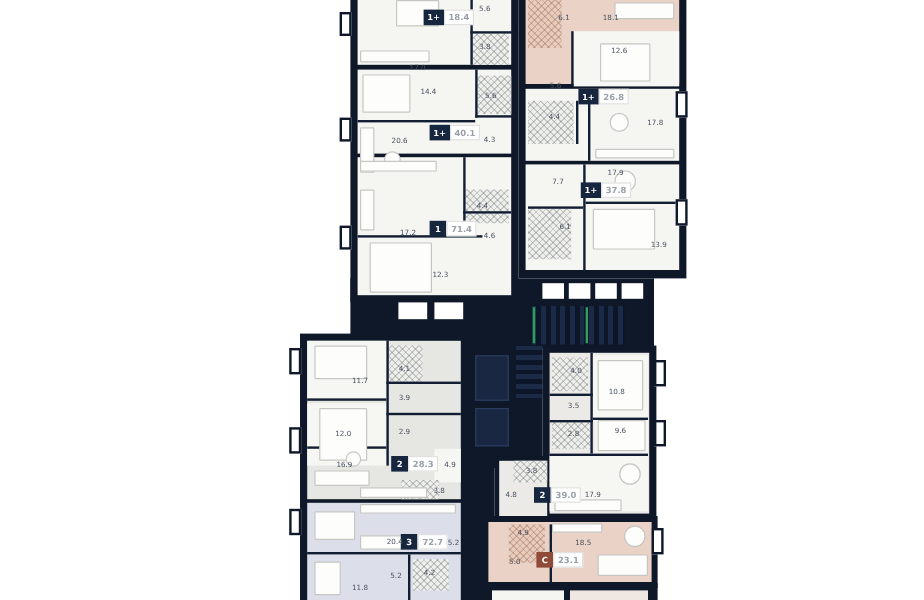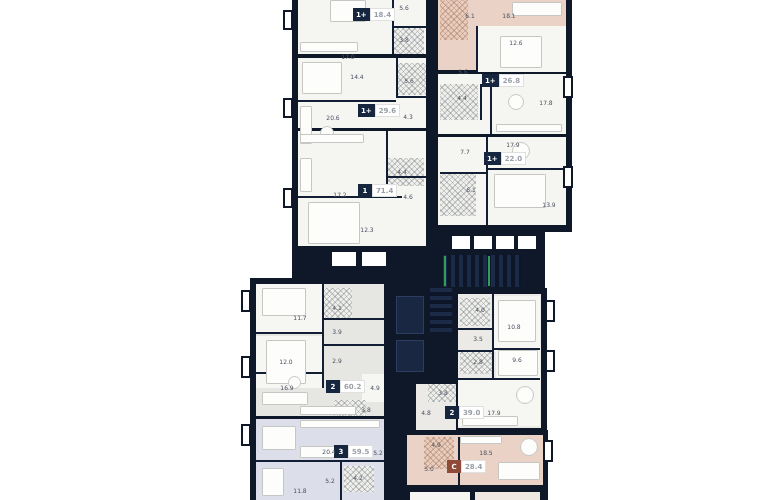--- a/index.html
+++ b/index.html
@@ -174,49 +174,49 @@
   <div class="fc" style="left:520px;top:438px;width:18px;height:18px"></div>
   <div class="f" style="left:498px;top:462px;width:42px;height:18px"></div>
   <div class="f" style="left:460px;top:436px;width:42px;height:8px"></div>
 
   <div class="badge" style="left:353px;top:8px">
     <span class="bt">1+</span>
     <span class="ba">18.4</span>
   </div>
   <div class="badge" style="left:358px;top:104px">
     <span class="bt">1+</span>
-    <span class="ba">29.6</span>
+    <span class="ba">40.1</span>
   </div>
   <div class="badge" style="left:358px;top:184px">
     <span class="bt">1</span>
     <span class="ba">71.4</span>
   </div>
   <div class="badge" style="left:482px;top:74px">
     <span class="bt">1+</span>
     <span class="ba">26.8</span>
   </div>
   <div class="badge" style="left:484px;top:152px">
     <span class="bt">1+</span>
-    <span class="ba">22.0</span>
+    <span class="ba">37.8</span>
   </div>
   <div class="badge" style="left:326px;top:380px">
     <span class="bt">2</span>
-    <span class="ba">60.2</span>
+    <span class="ba">28.3</span>
   </div>
   <div class="badge" style="left:334px;top:445px">
     <span class="bt">3</span>
-    <span class="ba">59.5</span>
+    <span class="ba">72.7</span>
   </div>
   <div class="badge" style="left:445px;top:406px">
     <span class="bt">2</span>
     <span class="ba">39.0</span>
   </div>
   <div class="badge studio" style="left:447px;top:460px">
     <span class="bt">C</span>
-    <span class="ba">28.4</span>
+    <span class="ba">23.1</span>
   </div>
 
   <span class="rl" style="left:348px;top:57px">17.0</span>
   <span class="rl" style="left:404px;top:8px">5.6</span>
   <span class="rl" style="left:404px;top:40px">3.8</span>
   <span class="rl" style="left:357px;top:77px">14.4</span>
   <span class="rl" style="left:409px;top:81px">5.6</span>
   <span class="rl" style="left:333px;top:118px">20.6</span>
   <span class="rl" style="left:408px;top:117px">4.3</span>
   <span class="rl" style="left:340px;top:195px">17.2</span>

